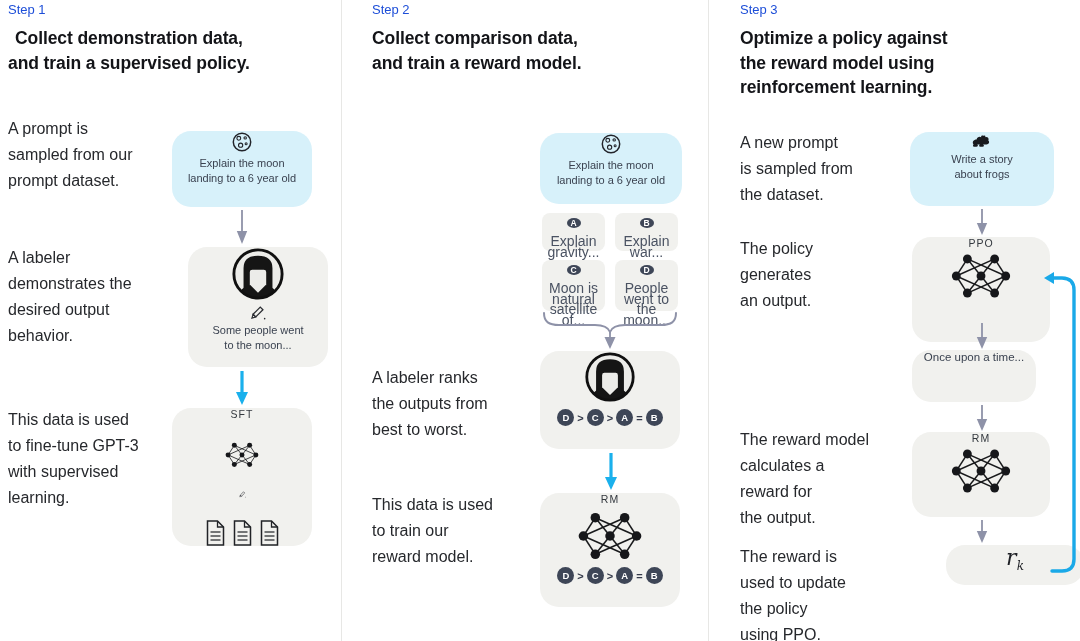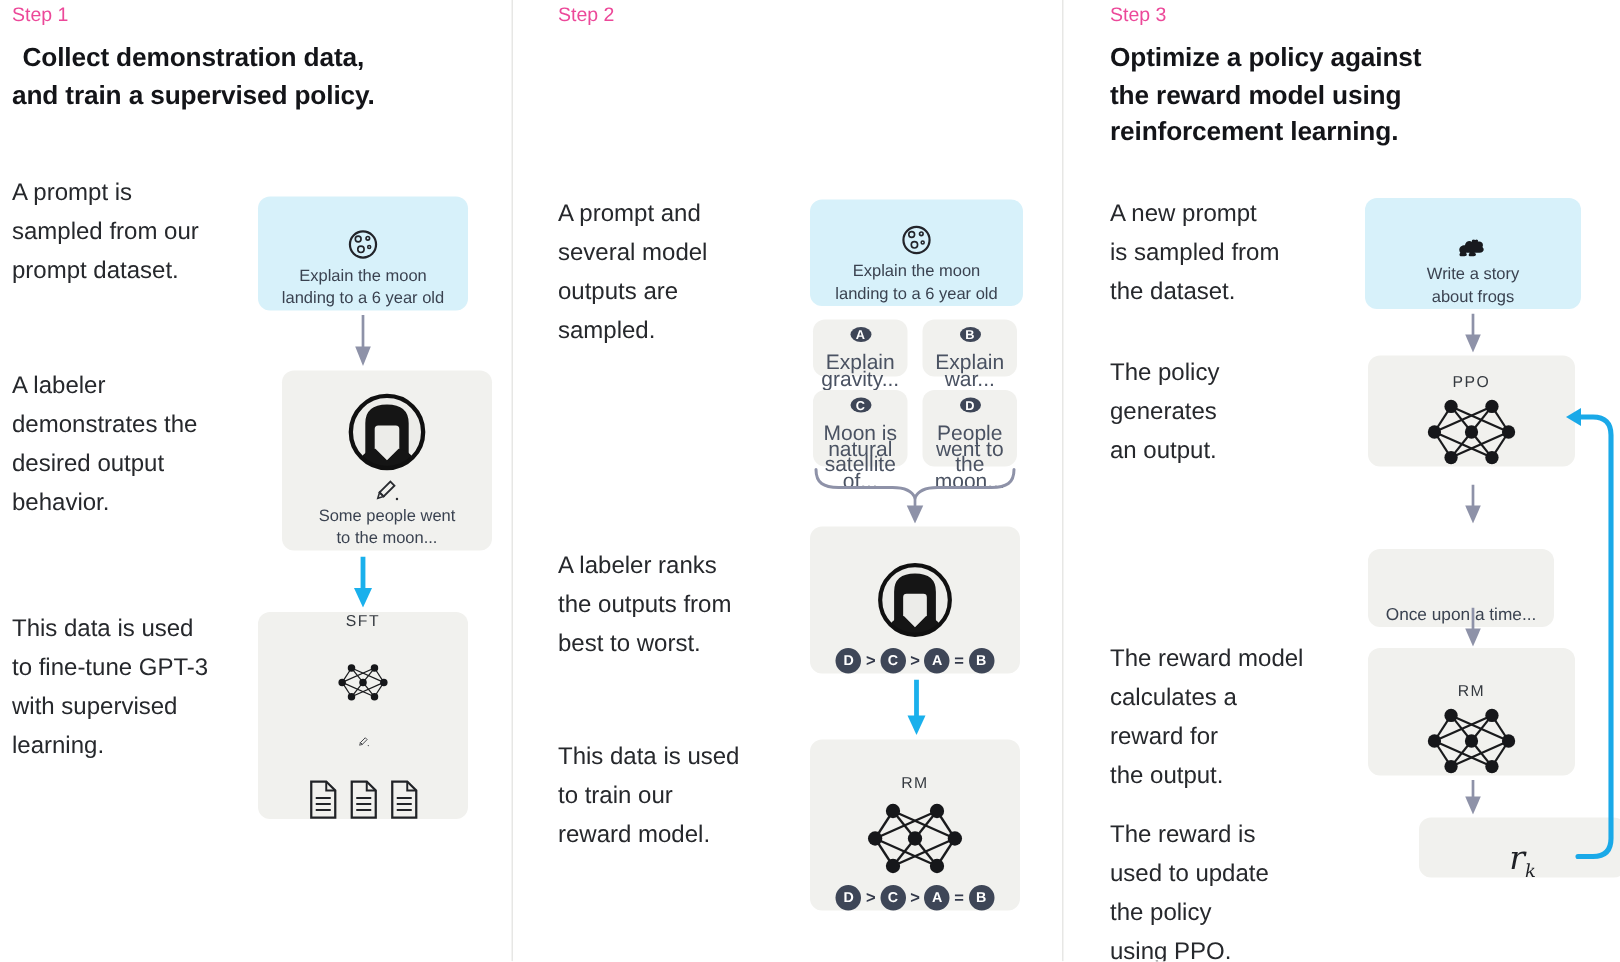--- a/index.html
+++ b/index.html
@@ -1,24 +1,24 @@
 <!DOCTYPE html>
 <html><head>
 <meta charset="utf-8">
 <style>
   html,body{margin:0;padding:0;background:#fff;}
   .canvas{position:relative;width:1080px;height:641px;background:#ffffff;overflow:hidden;
           font-family:"Liberation Sans",sans-serif;color:#222;}
   .divider{position:absolute;top:0;bottom:0;width:1px;background:#e7e7e5;}
-  .step{position:absolute;font-size:13px;color:#ec4899;}
+  .step{position:absolute;font-size:13px;color:#1d4ed8;}
   .heading{position:absolute;margin:0;font-size:17.5px;font-weight:bold;color:#131418;
            line-height:24.5px;white-space:pre-line;letter-spacing:-0.1px;}
   .para{position:absolute;margin:0;font-size:16px;color:#26282c;line-height:26px;white-space:pre-line;}
-  .box{position:absolute;border-radius:8px;display:flex;flex-direction:column;
-       align-items:center;justify-content:flex-end;}
+  .box{position:absolute;border-radius:19px;display:flex;flex-direction:column;
+       align-items:center;justify-content:flex-start;}
   .blue{background:#d7f1fa;}
   .gray{background:#f1f1ee;}
   .box-text{font-size:11px;line-height:15px;color:#3a4250;text-align:center;white-space:pre-line;}
   .model-label{font-size:10.5px;letter-spacing:1px;color:#34393f;}
   .card{position:absolute;background:#f1f1ee;border-radius:8px;display:flex;flex-direction:column;
         align-items:center;padding-top:5px;box-sizing:border-box;}
   .card-badge{width:14px;height:14px;border-radius:50%;background:#3e4657;color:#fff;font-size:8.5px;
         font-weight:bold;display:flex;align-items:center;justify-content:center;}
   .card-text{font-size:14px;line-height:10.5px;color:#4a5262;text-align:center;
         white-space:pre-line;margin-top:8px;}
@@ -150,24 +150,22 @@
         <path d="M2,1 L12,1 L18,7 L18,25 L2,25 Z" fill="none" stroke="#212327" stroke-width="1.5"></path>
         <path d="M12,1 L12,7 L18,7" fill="none" stroke="#212327" stroke-width="1.3"></path>
         <line x1="5" y1="12" x2="15" y2="12" stroke="#212327" stroke-width="1.2"></line>
         <line x1="5" y1="16" x2="15" y2="16" stroke="#212327" stroke-width="1.2"></line>
         <line x1="5" y1="20" x2="15" y2="20" stroke="#212327" stroke-width="1.2"></line>
       </svg>
     </div>
   </div>
 
   <div class="step" style="left:372px;top:2px;">Step 2</div>
-  <p class="para" style="left:372px;top:130px;">A prompt and
-several model
-outputs are
-sampled.</p>
+  <h2 class="heading" style="left:372px;top:26px;">Collect comparison data,
+and train a reward model.</h2>
   <p class="para" style="left:372px;top:365px;">A labeler ranks
 the outputs from
 best to worst.</p>
   <p class="para" style="left:372px;top:492px;">This data is used
 to train our
 reward model.</p>
 
   <div class="box blue" style="left:540px;top:133px;width:142px;height:71px;gap:3px;">
     <svg width="22" height="22" viewBox="0 0 24 24">
       <circle cx="12" cy="12" r="9.5" fill="none" stroke="#22242a" stroke-width="1.6"></circle>
@@ -300,21 +298,21 @@
     </svg>
     <div class="box-text">Write a story
 about frogs</div>
   </div>
 
   <svg class="arrow" style="left:976px;top:209px;" width="12" height="26" viewBox="0 0 12 26">
     <line x1="6" y1="0" x2="6" y2="15" stroke="#8e92a8" stroke-width="1.8"></line>
     <polygon points="0.8,14 11.2,14 6,26" fill="#8e92a8"></polygon>
   </svg>
 
-  <div class="box gray" style="left:912px;top:237px;width:138px;height:74px;gap:4px;">
+  <div class="box gray" style="left:912px;top:237px;width:138px;height:105px;gap:4px;">
     <div class="model-label">PPO</div>
     <svg width="62" height="46" viewBox="0 0 72 54">
       <g stroke="#191a1c" stroke-width="1.7">
         <line x1="20" y1="7" x2="7" y2="27"></line>
           <line x1="20" y1="7" x2="36" y2="27"></line>
           <line x1="20" y1="7" x2="65" y2="27"></line>
         <line x1="52" y1="7" x2="7" y2="27"></line>
           <line x1="52" y1="7" x2="36" y2="27"></line>
           <line x1="52" y1="7" x2="65" y2="27"></line>
         <line x1="7" y1="27" x2="20" y2="47"></line>
@@ -334,21 +332,21 @@
           <circle cx="52" cy="47" r="5.2"></circle>
       </g>
     </svg>
   </div>
 
   <svg class="arrow" style="left:976px;top:323px;" width="12" height="26" viewBox="0 0 12 26">
     <line x1="6" y1="0" x2="6" y2="15" stroke="#8e92a8" stroke-width="1.8"></line>
     <polygon points="0.8,14 11.2,14 6,26" fill="#8e92a8"></polygon>
   </svg>
 
-  <div class="box gray" style="left:912px;top:350px;width:124px;height:52px;margin-top:16px;">
+  <div class="box gray" style="left:912px;top:350px;width:124px;height:52px;">
     <div class="box-text" style="font-size:11.5px;">Once upon a time...</div>
   </div>
 
   <svg class="arrow" style="left:976px;top:405px;" width="12" height="26" viewBox="0 0 12 26">
     <line x1="6" y1="0" x2="6" y2="15" stroke="#8e92a8" stroke-width="1.8"></line>
     <polygon points="0.8,14 11.2,14 6,26" fill="#8e92a8"></polygon>
   </svg>
 
   <div class="box gray" style="left:912px;top:432px;width:138px;height:85px;gap:4px;">
     <div class="model-label">RM</div>

